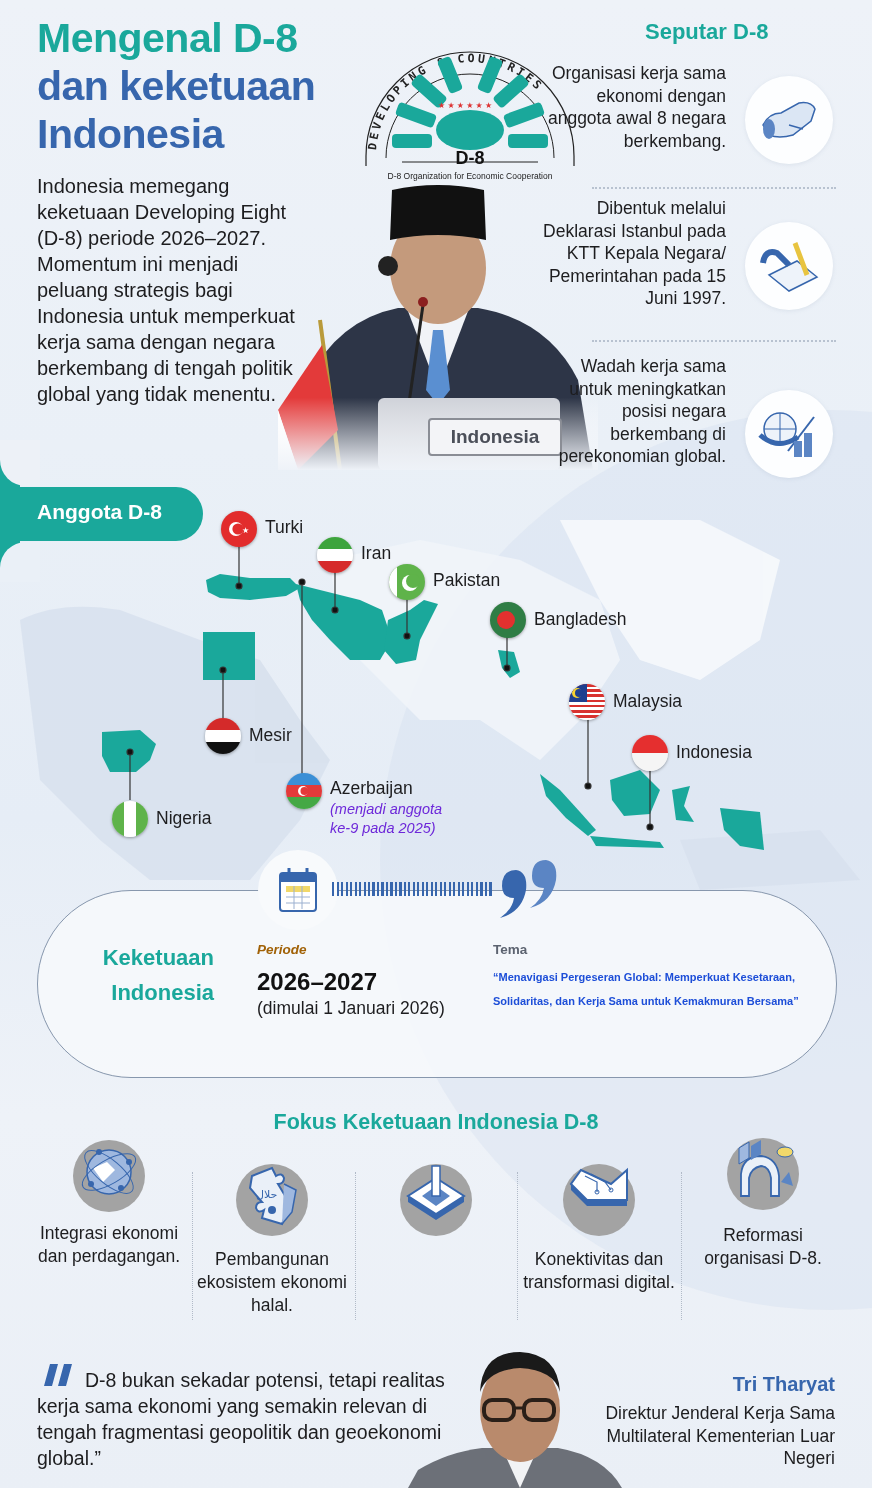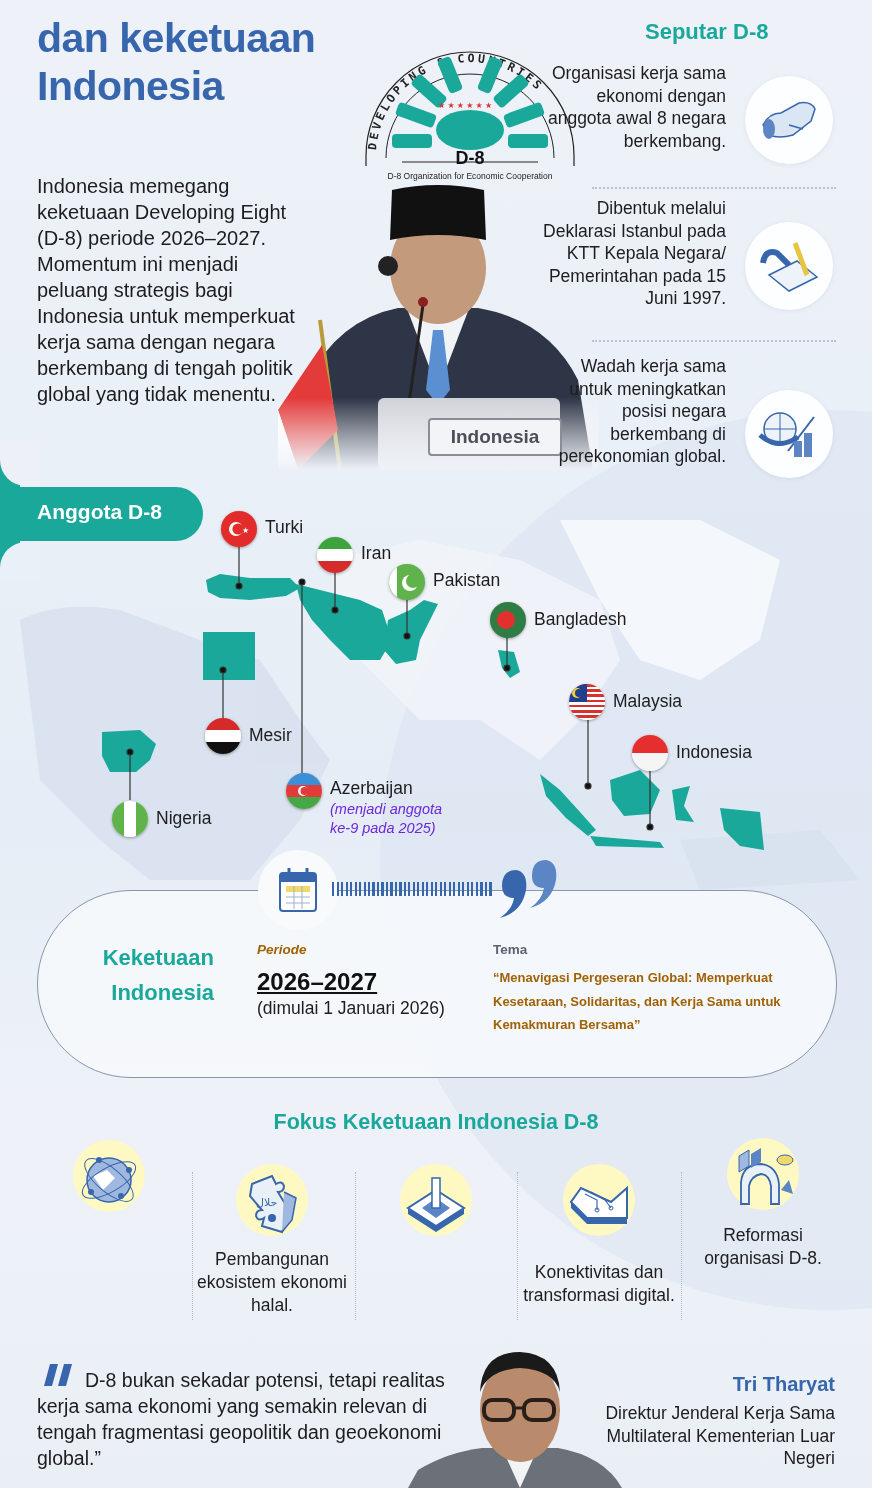--- a/index.html
+++ b/index.html
@@ -44,51 +44,52 @@
   
   .map { left: 0; top: 480px; width: 872px; height: 410px; }
   .pin-label { font-size: 17.5px; color: #1d1d1f; }
   .pin-sub { font-size: 14.5px; font-style: italic; color: #6d28d9; line-height: 19px; }
   .flag { width: 36px; height: 36px; border-radius: 50%; overflow: hidden; box-shadow: 0 1px 3px rgba(0,0,0,.35); }
 
   
   .ket-card { left: 37px; top: 890px; width: 800px; height: 188px; border: 1.5px solid #8797ad; border-radius: 94px; background: rgba(247,249,252,.85); }
   .ket-title { left: 80px; top: 940px; width: 134px; text-align: right; font-weight: 700; font-size: 22px; line-height: 35px; color: #1aa89b; }
   .periode-label { left: 257px; top: 942px; font-style: italic; font-weight: 700; font-size: 13.5px; color: #a16207; }
-  .periode-value { left: 257px; top: 968px; font-weight: 700; font-size: 24px; color: #111; text-decoration: underline; }
+  .periode-value { left: 257px; top: 968px; font-weight: 700; font-size: 24px; color: #111; }
   .periode-sub { left: 257px; top: 998px; font-size: 17.5px; color: #1d1d1f; }
   .tema-label { left: 493px; top: 942px; font-weight: 700; font-size: 13.5px; color: #5c6370; }
-  .tema-value { left: 493px; top: 966px; width: 320px; font-weight: 700; font-size: 13px; line-height: 23.5px; color: #a16207; }
+  .tema-value { left: 493px; top: 966px; width: 320px; font-weight: 700; font-size: 11px; line-height: 23.5px; color: #1d4ed8; }
   .cal-icon { left: 258px; top: 850px; width: 80px; height: 80px; border-radius: 50%; background: #f8fafc; display:flex; align-items:center; justify-content:center; }
   .quote-icon { left: 488px; top: 850px; width: 82px; height: 80px; }
   .dashes { left: 332px; top: 882px; width: 160px; height: 14px;
     background: repeating-linear-gradient(90deg, #3766ad 0 2px, transparent 2px 4.5px); }
 
   
   .fokus-title { left: 0; width: 872px; top: 1110px; text-align: center; font-weight: 700; font-size: 21.5px; color: #1aa89b; }
   .fokus-col { top: 1140px; width: 160px; text-align: center; }
-  .fokus-icon { width: 72px; height: 72px; margin: 0 auto; border-radius: 50%; background: #fef9c3; display:flex; align-items:flex-end; justify-content:center; }
+  .fokus-icon { width: 72px; height: 72px; margin: 0 auto; border-radius: 50%; background: #a3a3a3; display:flex; align-items:flex-start; justify-content:center; }
   .fokus-text { font-size: 17.5px; line-height: 23px; color: #1d1d1f; }
   .fokus-div { top: 1172px; height: 148px; border-left: 1.5px dotted #b1bac8; }
 
   
   .quote-mark { left: 44px; top: 1364px; width: 32px; height: 22px; }
   .quote-text { left: 37px; top: 1367px; width: 420px; font-size: 19.5px; line-height: 26px; color: #1d1d1f; text-indent: 48px; }
   .speaker-portrait { left: 408px; top: 1340px; width: 220px; height: 148px; }
   .speaker-name { right: 37px; top: 1373px; font-weight: 700; font-size: 20px; color: #3766ad; text-align: right; }
   .speaker-title { right: 37px; top: 1402px; width: 240px; text-align: right; font-size: 17.5px; line-height: 22.6px; color: #1d1d1f; }
 
   .bg-arc { left: 380px; top: 410px; width: 900px; height: 900px; border-radius: 50%; background: rgba(210,222,238,.35); }
 </style>
 </head>
 <body>
 
 <div class="abs bg-arc"></div>
 
 <div class="abs title">
+  <div class="l1">Mengenal D-8</div>
   <div class="l2">dan keketuaan</div>
   <div class="l3">Indonesia</div>
 </div>
 <div class="abs intro">Indonesia memegang keketuaan Developing Eight (D-8) periode 2026–2027. Momentum ini menjadi peluang strategis bagi Indonesia untuk memperkuat kerja sama dengan negara berkembang di tengah politik global yang tidak menentu.</div>
 
 <svg class="abs logo" viewBox="0 0 216 148">
   <defs>
       <path id="arcp" d="M14,118 A94,94 0 0 1 202,118"></path>
     </defs>
   <path d="M4,128 L4,118 A104,104 0 0 1 212,118 L212,128" fill="none" stroke="#222" stroke-width="1.2"></path>
@@ -325,20 +326,21 @@
         <circle cx="32" cy="32" r="22" fill="#9fb8df" stroke="#3766ad" stroke-width="1.5"></circle>
         <path d="M16,28 L30,22 L38,30 L26,42 Z" fill="#fff"></path>
         <ellipse cx="32" cy="32" rx="30" ry="12" fill="none" stroke="#3766ad" transform="rotate(-30 32 32)"></ellipse>
         <ellipse cx="32" cy="32" rx="30" ry="12" fill="none" stroke="#3766ad" transform="rotate(40 32 32)"></ellipse>
         <circle cx="22" cy="12" r="3" fill="#3766ad"></circle>
         <circle cx="52" cy="22" r="3" fill="#3766ad"></circle>
         <circle cx="14" cy="44" r="3" fill="#3766ad"></circle>
         <circle cx="44" cy="48" r="3" fill="#3766ad"></circle>
       </svg>
   </div>
+  <div class="fokus-text" style="margin-top:10px;">Integrasi ekonomi dan perdagangan.</div>
 </div>
 <div class="abs fokus-div" style="left:192px;"></div>
 
 <div class="abs fokus-col" style="left:192px;top:1164px;">
   <div class="fokus-icon">
     <svg width="60" height="64" viewBox="0 0 60 64">
         <path d="M10,12 L30,4 L34,12 Q40,8 42,14 Q42,20 36,20 L48,40 L40,60 L20,54 L22,46 Q16,50 14,44 Q14,38 20,38 L8,24 Z" fill="#eaf0f8" stroke="#3766ad" stroke-width="2"></path>
         <path d="M42,20 L54,26 L50,48 L40,60" fill="#9fb8df" stroke="#3766ad" stroke-width="1.5"></path>
         <text x="14" y="34" font-size="11" fill="#3766ad">حلال</text>
         <circle cx="30" cy="46" r="4" fill="#3766ad"></circle>
@@ -364,21 +366,21 @@
   <div class="fokus-icon">
     <svg width="64" height="54" viewBox="0 0 64 54">
         <path d="M4,20 L20,36 L60,36 L60,6 L44,20 L14,6 Z" fill="#fff" stroke="#3766ad" stroke-width="2"></path>
         <path d="M20,36 L20,42 L60,42 L60,36 Z" fill="#3766ad"></path>
         <path d="M4,20 L4,26 L20,42 L20,36 Z" fill="#3766ad"></path>
         <path d="M18,12 L30,18 L30,28 M24,10 L38,18 L44,26" fill="none" stroke="#3766ad" stroke-width="1.2"></path>
         <circle cx="30" cy="28" r="2" fill="none" stroke="#3766ad"></circle>
         <circle cx="44" cy="26" r="2" fill="none" stroke="#3766ad"></circle>
       </svg>
   </div>
-  <div class="fokus-text" style="margin-top:25px;">Konektivitas dan transformasi digital.</div>
+  <div class="fokus-text" style="margin-top:12px;">Konektivitas dan transformasi digital.</div>
 </div>
 <div class="abs fokus-div" style="left:681px;"></div>
 
 <div class="abs fokus-col" style="left:683px;top:1138px;">
   <div class="fokus-icon">
     <svg width="64" height="64" viewBox="0 0 64 64">
         <path d="M10,58 L10,36 Q12,18 30,18 Q46,20 48,38 L48,58 L40,58 L40,40 Q38,28 30,28 Q20,30 18,40 L18,58 Z" fill="#eaf0f8" stroke="#3766ad" stroke-width="1.8"></path>
         <path d="M8,10 L18,4 L18,20 L8,26 Z" fill="#9fb8df" stroke="#3766ad"></path>
         <path d="M20,8 L30,2 L30,16 L20,22 Z" fill="#5b85c4"></path>
         <ellipse cx="54" cy="14" rx="8" ry="5" fill="#f1d86a" stroke="#3766ad"></ellipse>

